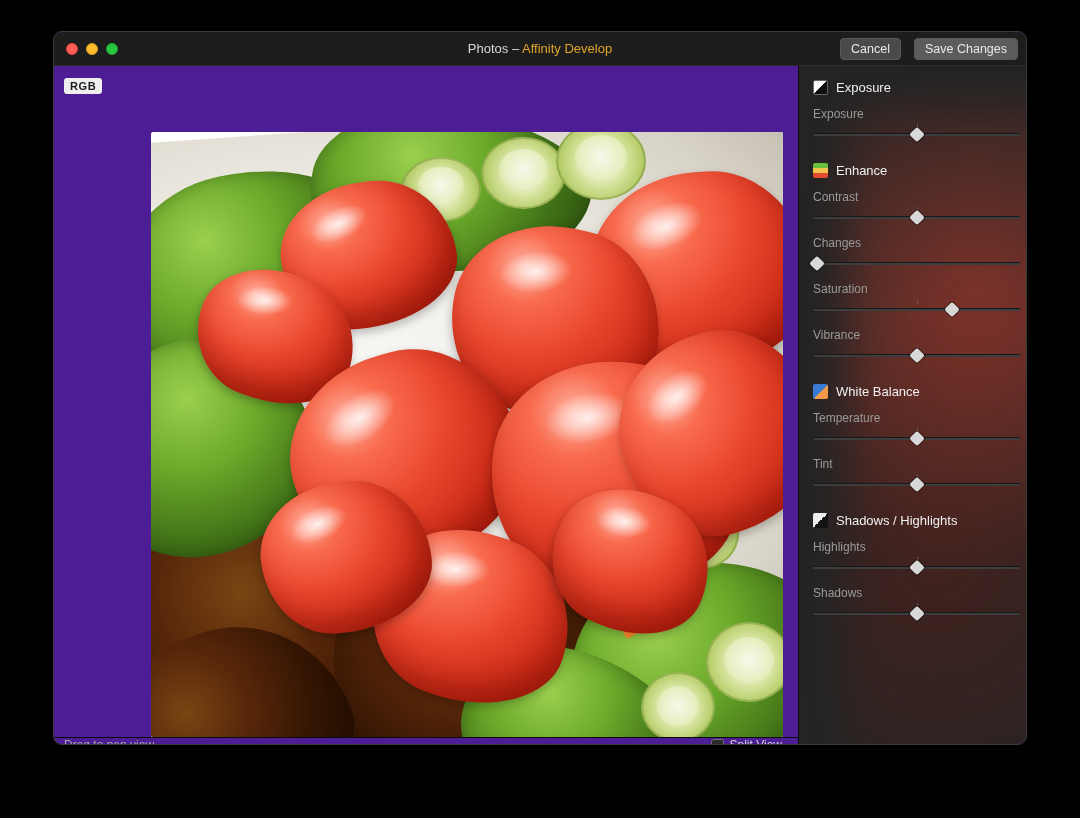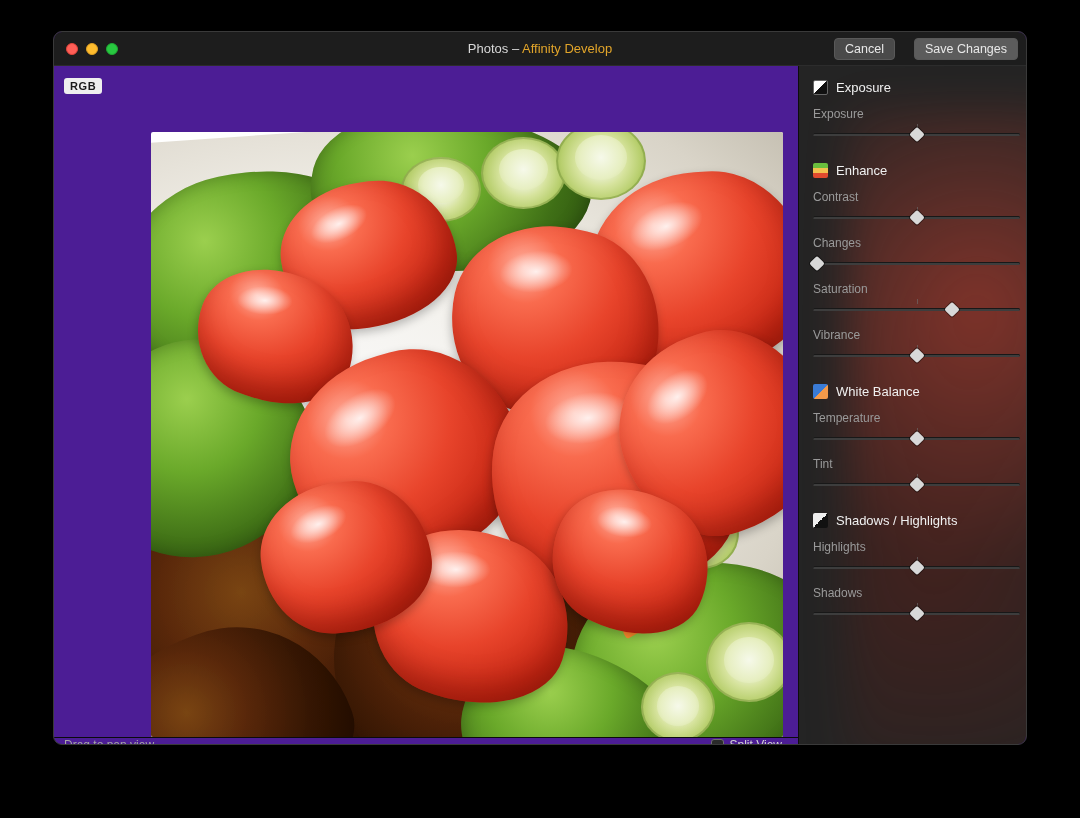--- a/index.html
+++ b/index.html
@@ -15,26 +15,26 @@
     background: #1d1d1d; border-bottom: 1px solid #2c2c2c;
   }
   .traffic { display: flex; gap: 8px; padding-left: 12px; }
   .tl { width: 12px; height: 12px; border-radius: 50%; }
   .tl.red { background: #ff5f57; border: 0.5px solid #e1443b; }
   .tl.yellow { background: #febc2e; border: 0.5px solid #dfa023; }
   .tl.green { background: #28c840; border: 0.5px solid #1fa833; }
   .title-center { position: absolute; left: 0; right: 0; text-align: center; font-size: 13px; pointer-events: none; }
   .title-center .t1 { color: #d8d8d8; }
   .title-center .t2 { color: #e2a52a; }
-  .title-right { position: absolute; right: 8px; display: flex; gap: 19px; }
+  .title-right { position: absolute; right: 8px; display: flex; gap: 6px; }
   .btn {
     background: #4a4a4a; color: #e8e8e8; border: 1px solid #595959;
     border-radius: 4px; font-size: 12.5px; padding: 3px 10px; cursor: pointer;
   }
-  .btn.primary { background: #5c5c5c; }
+  .btn.primary { background: #5c5c5c; margin-left: 7px; }
   .body { flex: 1; display: flex; position: relative; min-height: 0; }
   .canvas-area { flex: 1; position: relative; display: flex; flex-direction: column; }
   .pixel-badge {
     position: absolute; top: 12px; left: 10px;
     background: #efefef; color: #1a1a1a; font-weight: 700; font-size: 11px;
     letter-spacing: 0.6px; padding: 2px 6px; border-radius: 3px;
   }
   .image-wrap { flex: 1; display: flex; align-items: center; justify-content: center; padding: 66px 0 0 82px; }
   .photo {
     width: 632px; height: 605px; position: relative; overflow: hidden;

